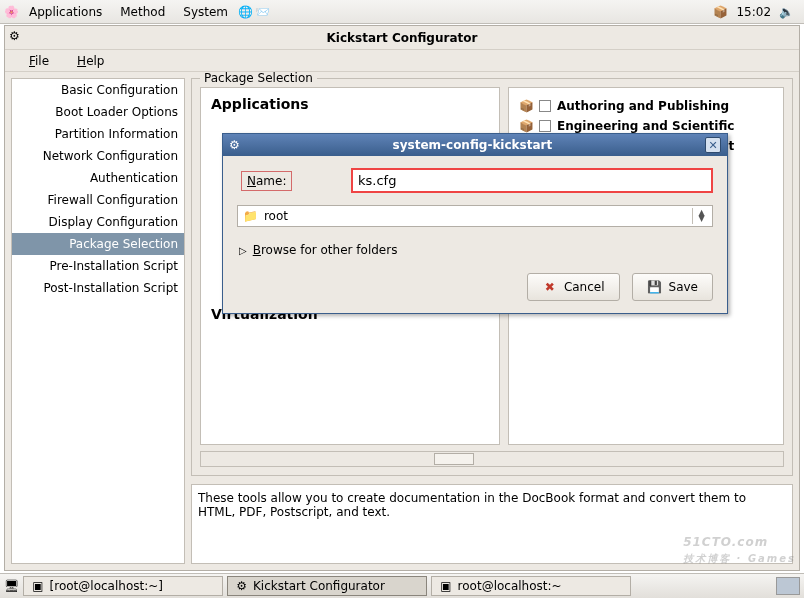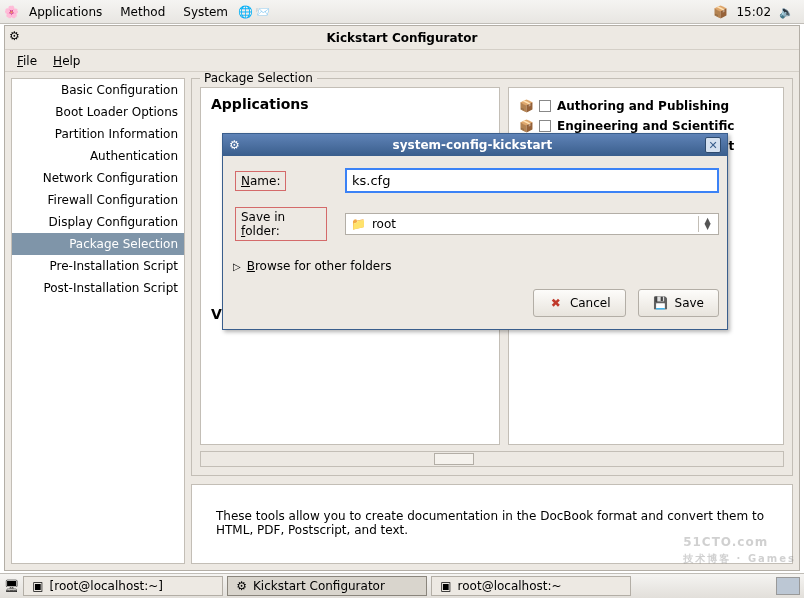--- a/index.html
+++ b/index.html
@@ -10,70 +10,70 @@
 .panel-left { display: flex; align-items: center; gap: 2px; }
 .panel-item { padding: 2px 8px; cursor: pointer; }
 .panel-right { margin-left: auto; display: flex; align-items: center; gap: 8px; padding-right: 6px;}
 .clock { font-weight: normal; }
 
 
 .app-window { position: absolute; left: 4px; top: 25px; right: 4px; bottom: 27px; border: 1px solid #b3aea6; background: #ede9e3; display: flex; flex-direction: column; }
 .titlebar { height: 24px; background: #ede9e3; border-bottom: 1px solid #d4cfc7; display: flex; align-items: center; justify-content: center; font-weight: bold; position: relative; }
 .titlebar .leftic { position: absolute; left: 4px; top: 3px; }
 .menubar { height: 22px; display: flex; align-items: center; padding: 0 4px; border-bottom: 1px solid #d4cfc7; }
-.menubar span { padding: 2px 8px; cursor: pointer; }
+.menubar span { padding: 2px 8px; cursor: pointer; margin-left: 12px; }
 .menubar span u { text-decoration: underline; }
 
 .main-area { flex: 1; display: flex; padding: 6px; gap: 6px; overflow: hidden; }
 
 .sidebar { width: 174px; border: 1px solid #c3beb6; background: #fff; text-align: right; }
 .sidebar-item { padding: 4px 6px; cursor: pointer; white-space: nowrap; }
 .sidebar-item.selected { background: #7f95a9; color: #fff; }
 
 .content-area { flex: 1; display: flex; flex-direction: column; }
 .group { border: 1px solid #c3beb6; position: relative; padding: 8px; margin-bottom: 8px; }
 .group-label { position: absolute; top: -8px; left: 8px; background: #ede9e3; padding: 0 4px; }
 .pkg-row { display: flex; gap: 8px; }
 .pkg-col { border: 1px solid #c3beb6; background: #fff; padding: 8px 10px; }
 .pkg-col.left { width: 300px; }
 .pkg-col.right { flex: 1; position: relative; }
 .cat-item { display: flex; align-items: center; gap: 6px; padding: 3px 0; font-weight: bold; font-size: 13px;}
 .cat-head { font-weight: bold; font-size: 14px; padding-bottom: 4px;}
 .scroll-h { height: 16px; border: 1px solid #c3beb6; background: #ede9e3; margin-top: 6px; position: relative; }
 .scroll-h .thumb { position:absolute; left: 40%; top: 1px; width: 40px; height: 12px; background: #f5f2ed; border:1px solid #b3aea6;}
-.desc-box { border: 1px solid #c3beb6; background: #fff; padding: 24px; height: 80px; }
+.desc-box { border: 1px solid #c3beb6; background: #fff; padding: 6px; height: 80px; }
 
 
 .dialog { position: absolute; left: 222px; top: 133px; width: 506px; background: #ede9e3; border: 1px solid #3a5e8c; box-shadow: 2px 2px 4px rgba(0,0,0,0.3); z-index: 10; }
 .dialog-title { height: 22px; background: linear-gradient(#5f83b7, #3a5e8c); color: #fff; display: flex; align-items: center; padding: 0 6px; font-weight: bold; font-size: 12px;}
 .dialog-title .spacer { flex: 1; text-align: center;}
 .dialog-title .close { width: 16px; height: 16px; background: #d5e1f0; color: #3a5e8c; border:1px solid #2e4a6e; display:flex; align-items:center; justify-content:center; font-weight:bold; font-size:11px; cursor:pointer; border-radius:2px;}
-.dialog-body { padding: 12px 8px; }
+.dialog-body { padding: 12px 14px; }
 .form-row { display: flex; align-items: center; gap: 14px; margin-bottom: 12px;}
 .form-label { width: 100px; text-align: left; padding: 2px 4px;}
 .hl { border: 1px solid #d46a6a; padding: 2px 5px; display:inline-block;}
-.text-input { flex: 1; border: 2px solid #3b82f6; padding: 3px 5px; background: #fff; font-size: 13px;}
+.text-input { flex: 1; border: 2px solid #ef4444; padding: 3px 5px; background: #fff; font-size: 13px;}
 .combo { flex: 1; border: 1px solid #b3aea6; background: #fff; padding: 3px 5px; display: flex; align-items: center; gap: 6px; position: relative;}
 .combo .arr { position: absolute; right: 2px; top: 2px; bottom: 2px; width: 18px; border-left: 1px solid #c3beb6; display:flex; flex-direction:column; align-items:center; justify-content:center; font-size:8px; line-height:6px; color:#555;}
 .expand-row { display:flex; align-items:center; gap:6px; padding: 4px 2px 10px 2px; cursor:pointer;}
 .expand-row .tri { font-size: 10px;}
 .btn-row { display: flex; justify-content: flex-end; gap: 12px; padding-top: 6px;}
 .btn { border: 1px solid #b3aea6; background: linear-gradient(#fdfcfa,#e8e4dd); padding: 5px 14px; display: flex; align-items: center; gap: 6px; cursor:pointer; border-radius:3px;}
 .btn .ic { width: 16px; height: 16px; display:inline-flex; align-items:center; justify-content:center;}
 
 
 .bottom-panel { position: absolute; left: 0; right: 0; bottom: 0; height: 25px; background: linear-gradient(#f5f4f2, #e2dfda); border-top: 1px solid #c0bdb7; display: flex; align-items: center; padding: 0 4px; gap: 4px;}
 .task-btn { border: 1px solid #b3aea6; background: #ede9e3; padding: 2px 8px; display:flex; align-items:center; gap:6px; height: 20px; width: 200px; cursor:pointer; font-size:11px;}
 .task-btn.active { background:#d9d5cd; border-color:#8a857c;}
 .ws { width: 24px; height: 18px; border:1px solid #999; background:#bcc7d4; margin-left:auto;}
 
 
 .ic-sq { width:14px; height:14px; display:inline-block;}
 .chk { width:12px; height:12px; border:1px solid #888; display:inline-block;}
-.watermark { position:absolute; right: 8px; bottom: 32px; color: rgba(120,120,120,0.35); font-size: 24px; font-weight: bold; letter-spacing:1px; pointer-events:none;}
+.watermark { position:absolute; right: 8px; bottom: 32px; color: rgba(120,120,120,0.35); font-size: 24px; font-weight: bold; font-style: italic; letter-spacing:1px; pointer-events:none;}
 .watermark small{ display:block; font-size:10px; text-align:right; letter-spacing:2px;}
 </style>
 </head>
 <body>
 
 <div class="top-panel">
   <div class="panel-left">
     <span>🌸</span>
     <span class="panel-item">Applications</span>
     <span class="panel-item">Method</span>
@@ -95,22 +95,22 @@
   </div>
   <div class="menubar">
     <span><u>F</u>ile</span>
     <span><u>H</u>elp</span>
   </div>
   <div class="main-area">
     <div class="sidebar" id="sidebar">
         <div class="sidebar-item">Basic Configuration</div>
         <div class="sidebar-item">Boot Loader Options</div>
         <div class="sidebar-item">Partition Information</div>
+        <div class="sidebar-item">Network Configuration</div>
         <div class="sidebar-item">Authentication</div>
-        <div class="sidebar-item">Network Configuration</div>
         <div class="sidebar-item">Firewall Configuration</div>
         <div class="sidebar-item">Display Configuration</div>
         <div class="sidebar-item selected">Package Selection</div>
         <div class="sidebar-item">Pre-Installation Script</div>
         <div class="sidebar-item">Post-Installation Script</div>
       </div>
     <div class="content-area">
       <div class="group" style="flex:1; display:flex; flex-direction:column;">
         <span class="group-label">Package Selection</span>
         <div class="pkg-row" style="flex:1;">
@@ -171,21 +171,20 @@
     <span>⚙</span>
     <span class="spacer">system-config-kickstart</span>
     <span class="close">✕</span>
   </div>
   <div class="dialog-body">
     <div class="form-row">
       <div class="form-label"><span class="hl"><u>N</u>ame:</span></div>
       <input class="text-input" value="ks.cfg" style="">
     </div>
     <div class="form-row">
-      <div class="form-label"><span class="hl">Save in <u>f</u>older:</span></div>
       <div class="combo">
         <span>📁</span>
         <span>root</span>
         <span class="arr">▲<br>▼</span>
       </div>
     </div>
     <div class="expand-row">
       <span class="tri">▷</span>
       <span><u>B</u>rowse for other folders</span>
     </div>

